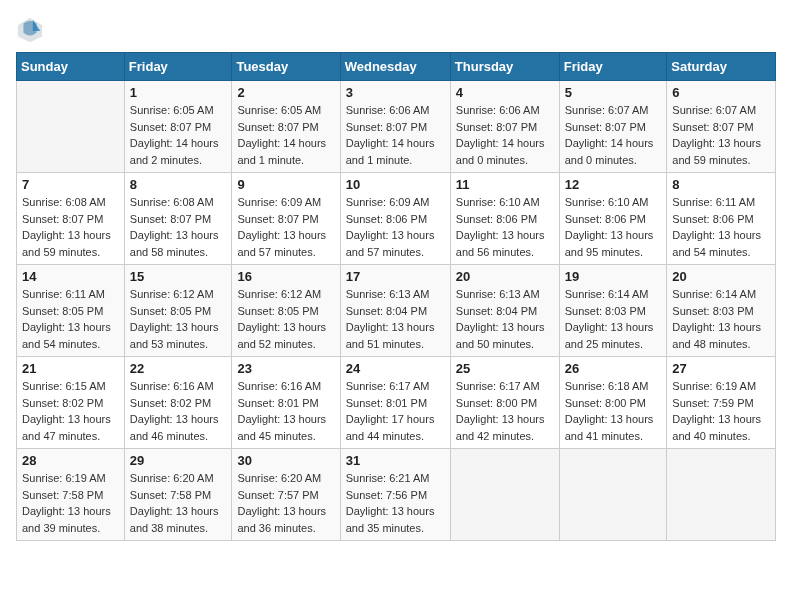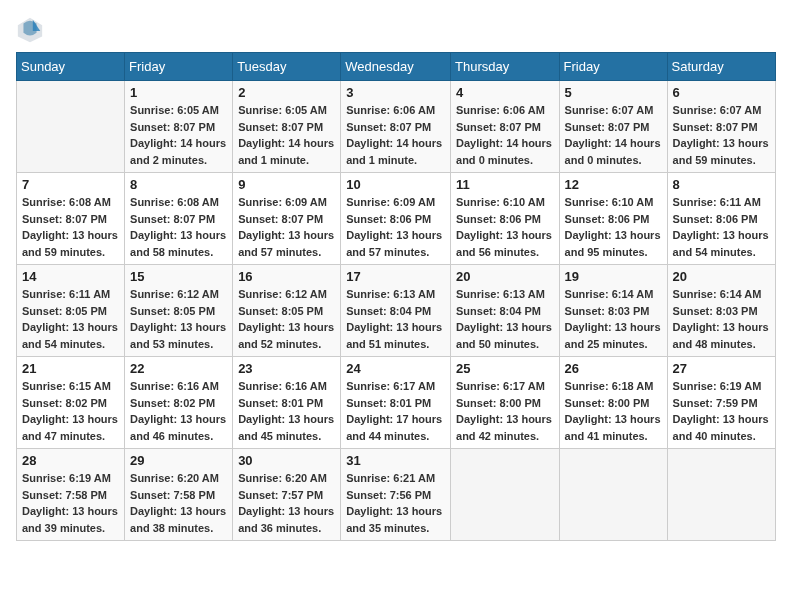--- a/index.html
+++ b/index.html
@@ -47,21 +47,21 @@
       width: 100%;
       border-collapse: collapse;
       font-size: 11px;
     }
     thead tr th {
       background-color: #2471a3;
       color: #fff;
       padding: 6px 4px;
       text-align: left;
       font-size: 13px;
-      font-weight: normal;
+      font-weight: bold;
       border: 1px solid #1a5e8a;
     }
     tbody tr td {
       border: 1px solid #ccc;
       padding: 4px 5px;
       vertical-align: top;
       width: 113px;
       min-height: 80px;
       background: #fff;
     }
@@ -72,21 +72,20 @@
       font-weight: bold;
       font-size: 13px;
       color: #222;
       display: block;
       margin-bottom: 2px;
     }
     .day-info {
       color: #333;
       line-height: 1.5;
       font-size: 11px;
-      font-weight: bold;
     }
     .empty-cell {
       background: #f5f5f5 !important;
     }
   </style>
 </head>
 <body>
 
 <div class="header-area">
   <div class="logo">

